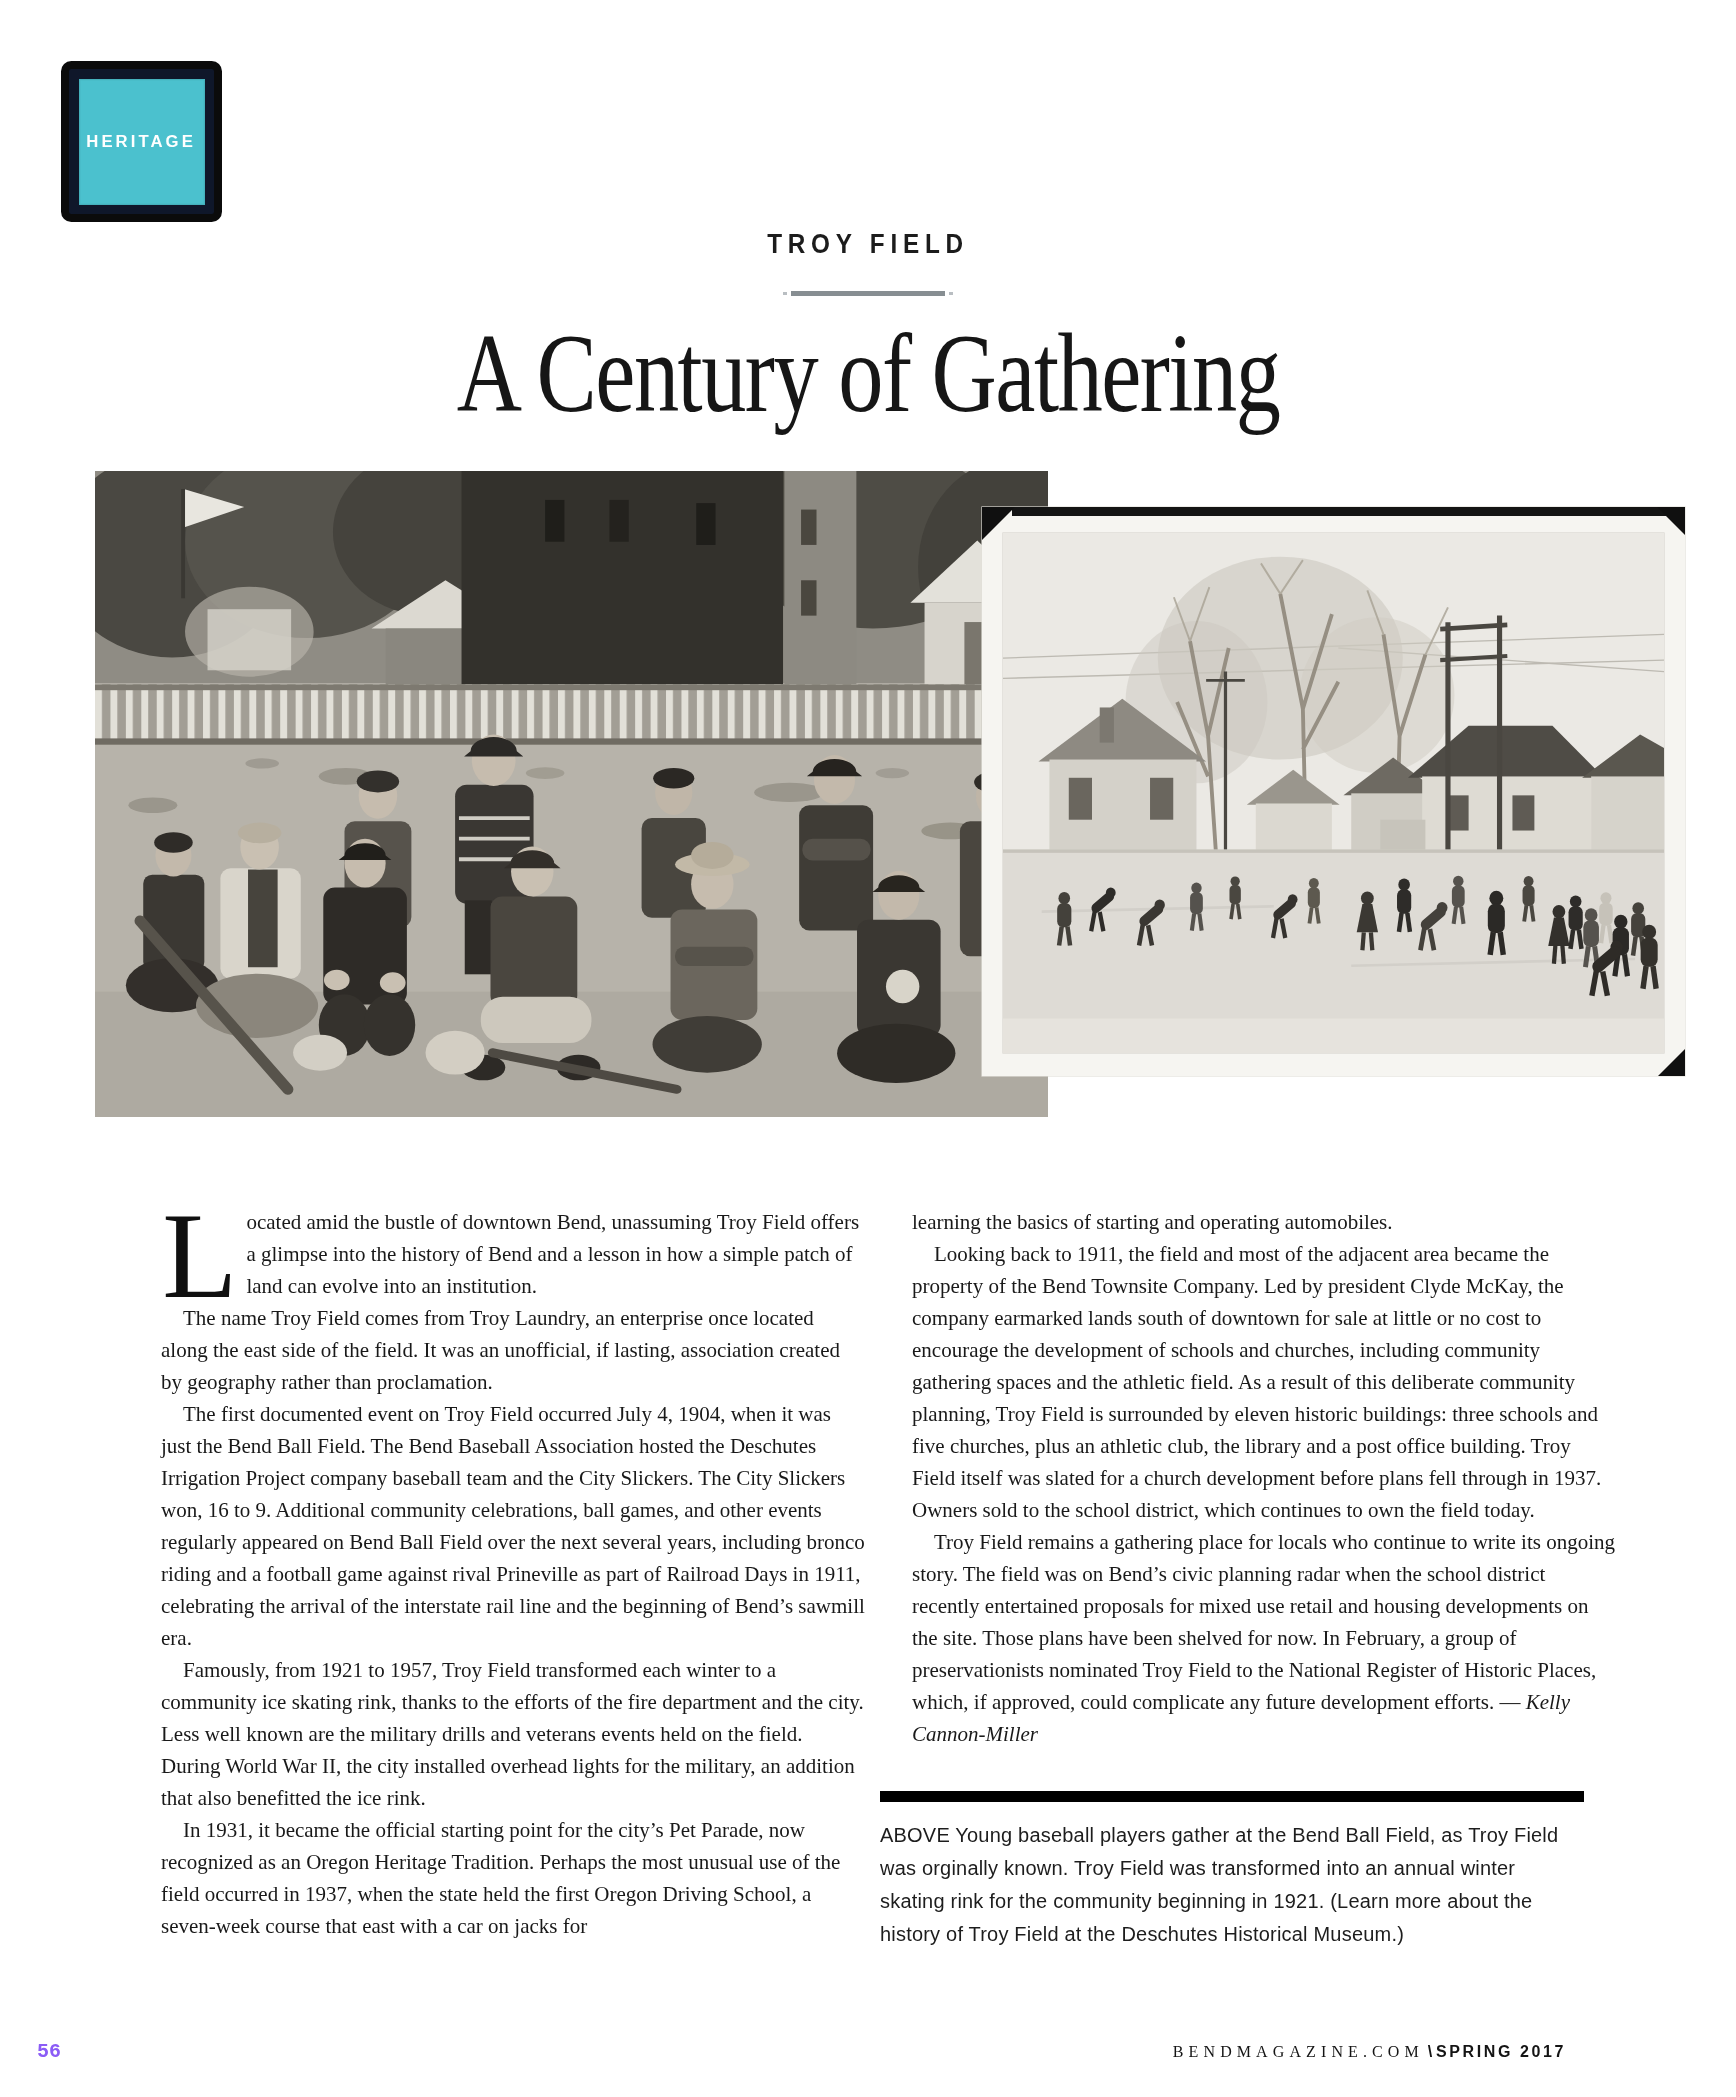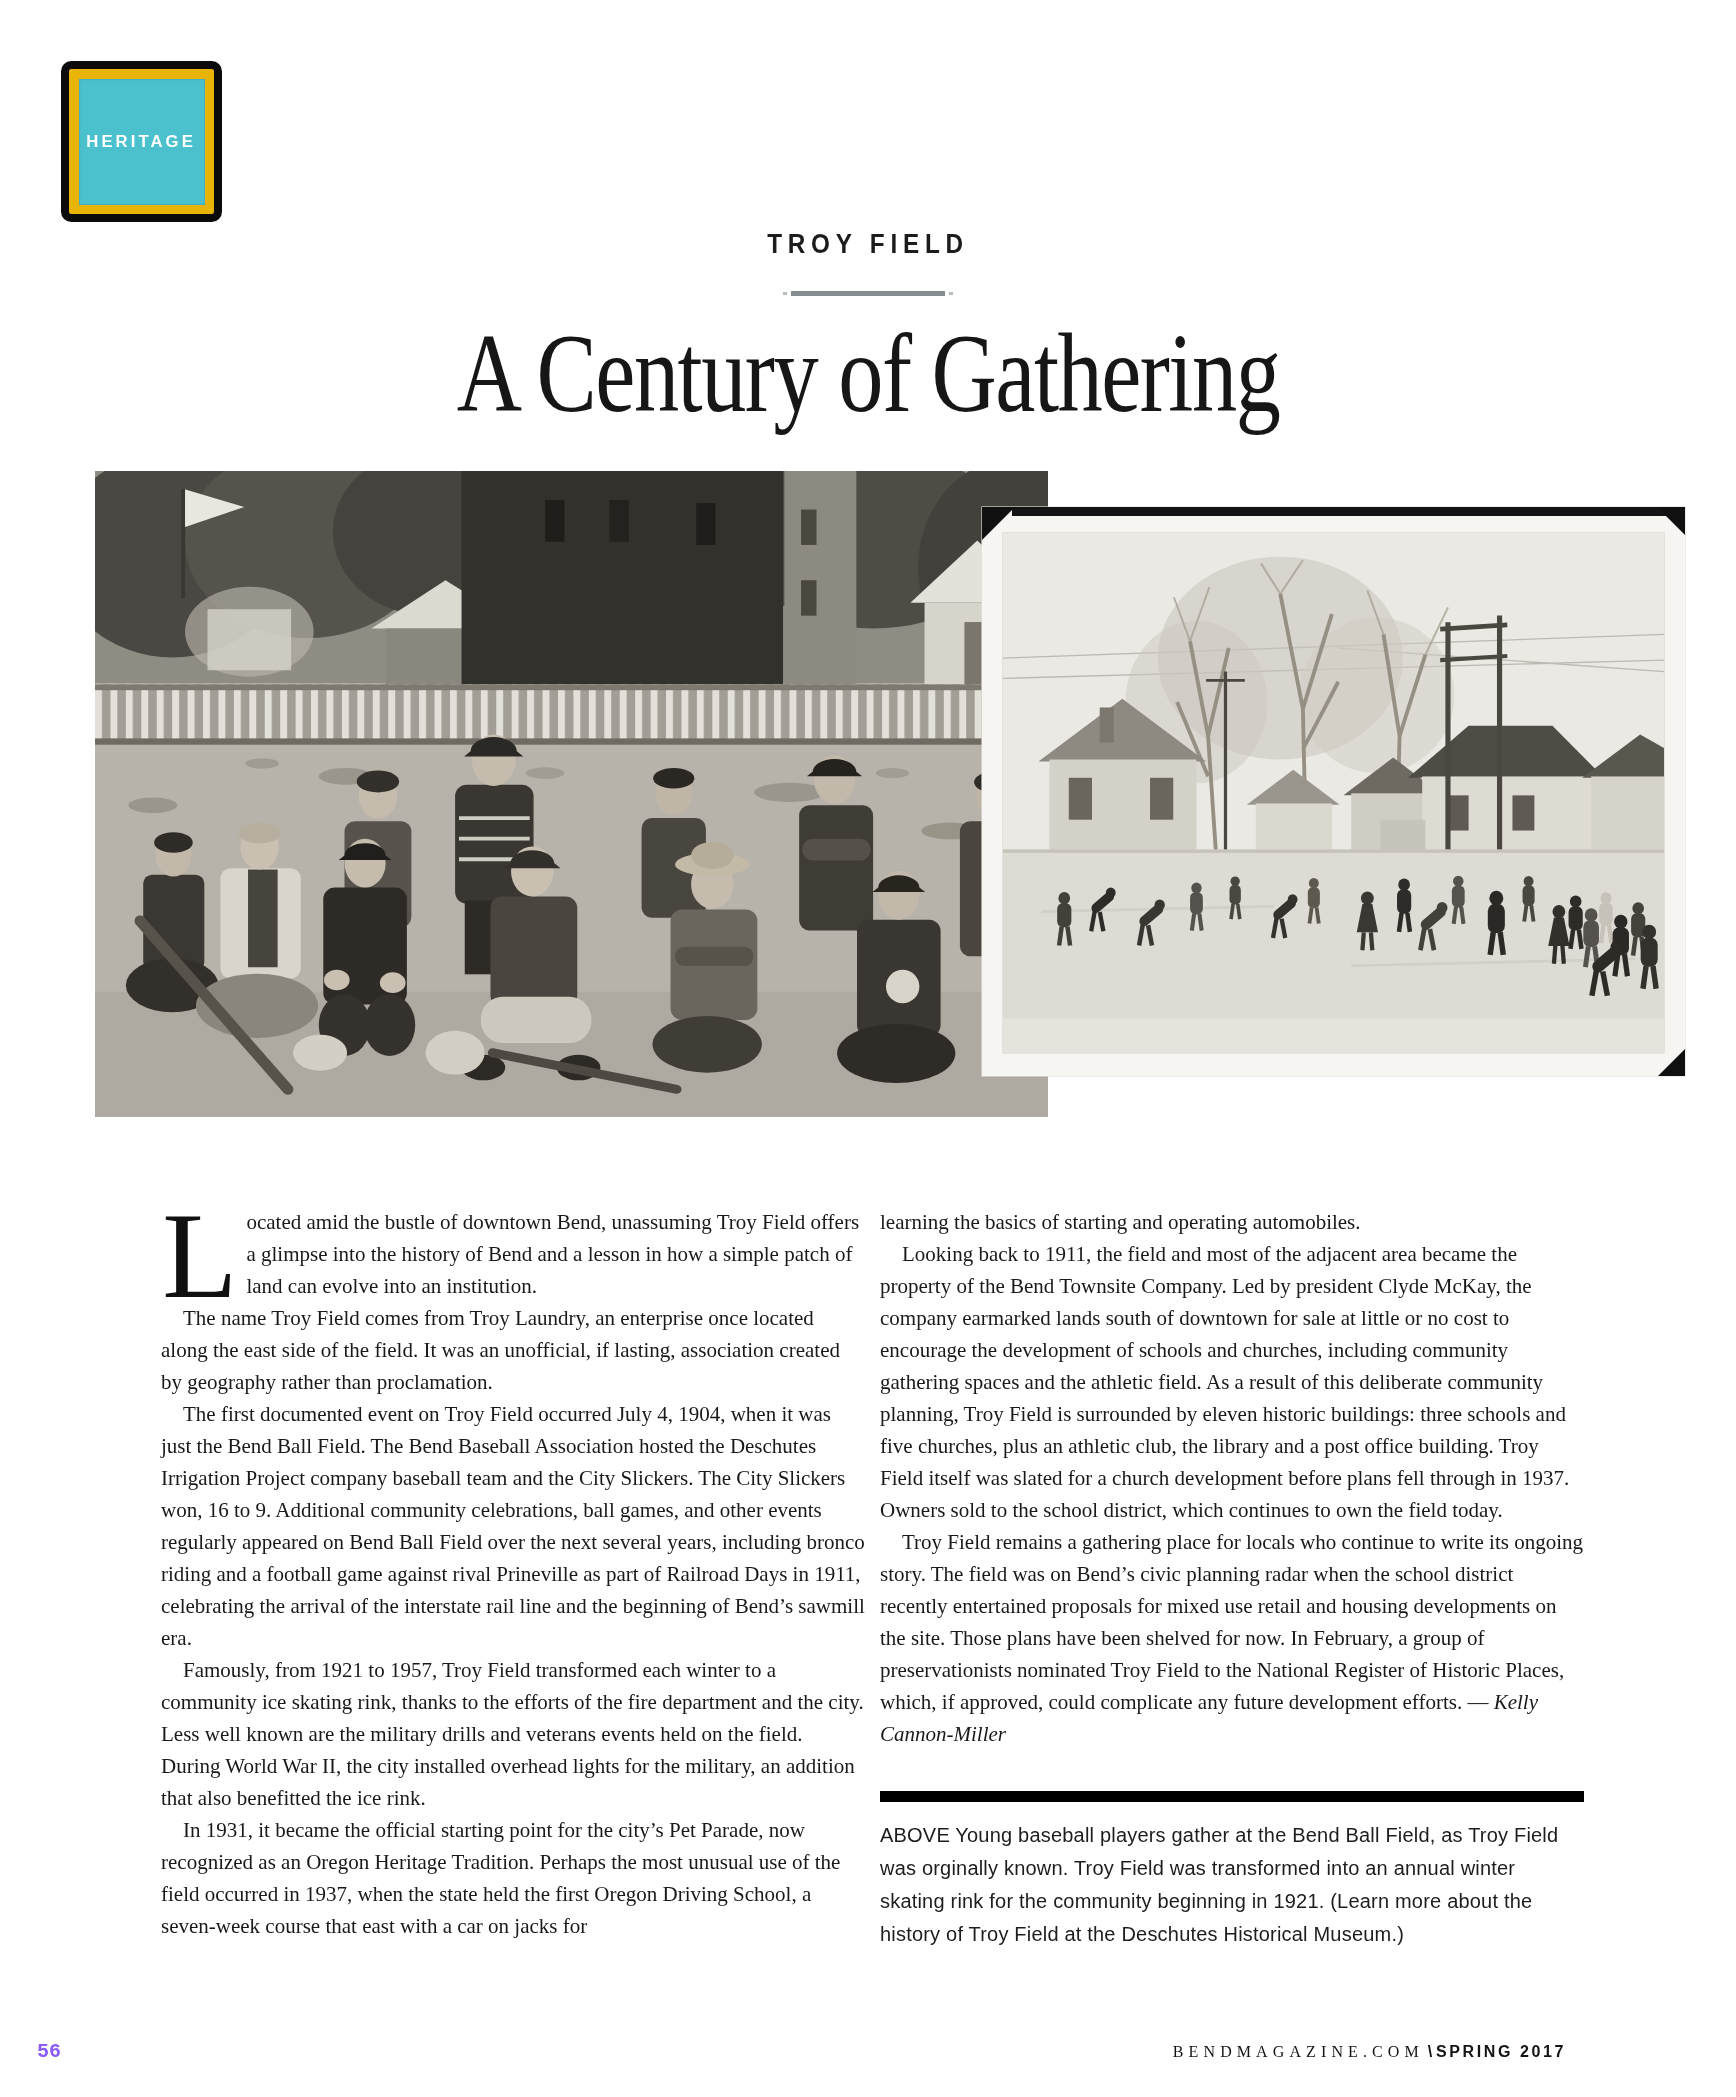--- a/index.html
+++ b/index.html
@@ -1,21 +1,21 @@
 <!DOCTYPE html>
 <html style="font-size:10.3px"><head>
 <meta charset="utf-8">
 <style>
   html,body{margin:0;padding:0;background:#ffffff;}
   .page{position:relative;width:1736px;height:2097px;background:#ffffff;overflow:hidden;
         font-family:"Liberation Serif",serif;color:#1b1b1b;}
 
   
   .badge{position:absolute;left:61px;top:61px;width:161px;height:161px;box-sizing:border-box;
-         border:8.4px solid #0b0b0b;border-radius:10.3px;background:#eab308;
+         border:8.4px solid #0b0b0b;border-radius:10.3px;background:#0f172a;
          display:flex;align-items:center;justify-content:center;}
   .badge-inner{width:126px;height:126px;background:#4bc1ce;display:flex;align-items:center;justify-content:center;
          box-shadow:inset 0 0 0 1.3px rgba(0,0,0,0.08);}
   .badge-inner span{font-family:"Liberation Sans",sans-serif;font-weight:bold;color:#ffffff;
          font-size:17.4px;letter-spacing:3.2px;transform:scaleX(.96);}
 
   
   .kicker{position:absolute;left:0;top:229px;width:100%;text-align:center;
           font-family:"Liberation Sans",sans-serif;font-weight:bold;font-size:27px;
           letter-spacing:6.4px;color:#1c1c1c;transform:scaleX(.9);}
@@ -38,21 +38,21 @@
   .corner{position:absolute;width:0;height:0;}
   .corner-tl{top:0;left:0;border-top:33px solid #101010;border-right:33px solid transparent;}
   .corner-tr{top:0;right:0;border-top:28px solid #101010;border-left:28px solid transparent;}
   .corner-br{bottom:0;right:0;border-bottom:27px solid #101010;border-left:27px solid transparent;}
 
   
   .col{position:absolute;top:1206px;font-size:21px;line-height:32px;color:#191919;}
   .col p{margin:0;}
   .col p.indent{text-indent:22px;}
   .col-left{left:161px;width:704px;}
-  .col-right{left:880px;width:704px;}
+  .col-right{left:912px;width:704px;}
   .dropcap{float:left;font-size:123px;line-height:100px;height:96px;padding:0 9px 0 1.3px;color:#101010;}
   .author{font-style:italic;}
 
   
   .caption-block{position:absolute;left:880px;top:1791px;width:704px;}
   .caption-rule{height:11px;background:#000000;margin-bottom:16.7px;}
   .caption{margin:0;font-family:"Liberation Sans",sans-serif;font-size:20px;line-height:33px;
            color:#1d1d1d;letter-spacing:0.2px;}
 
   

